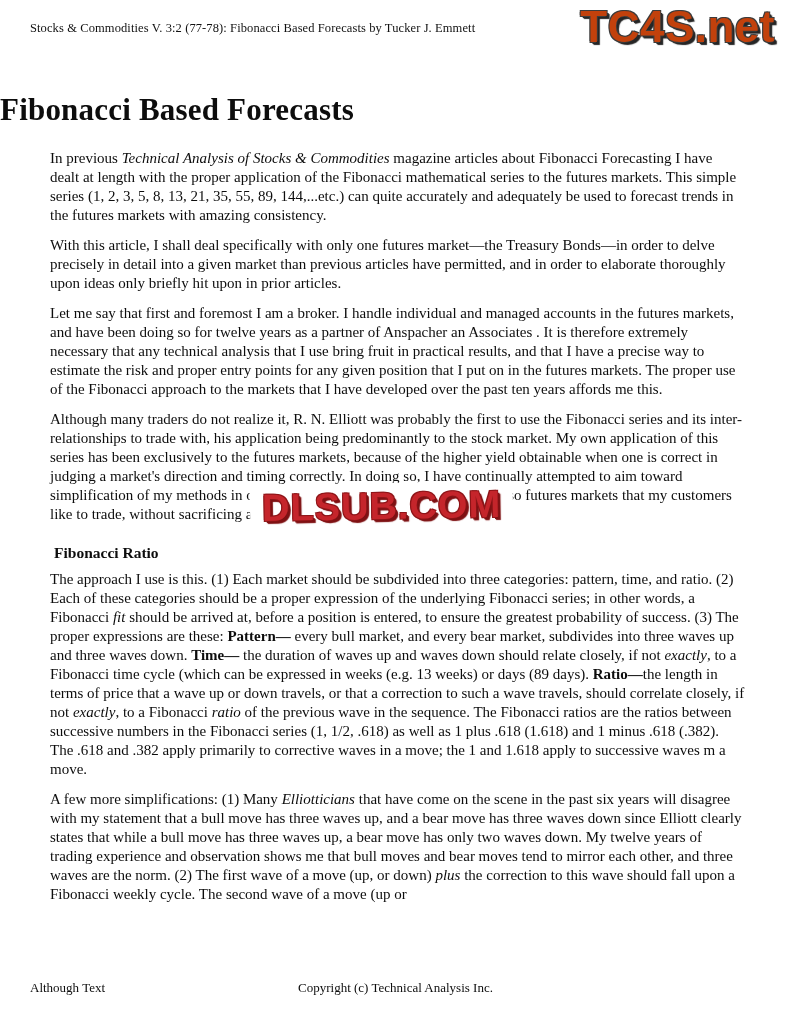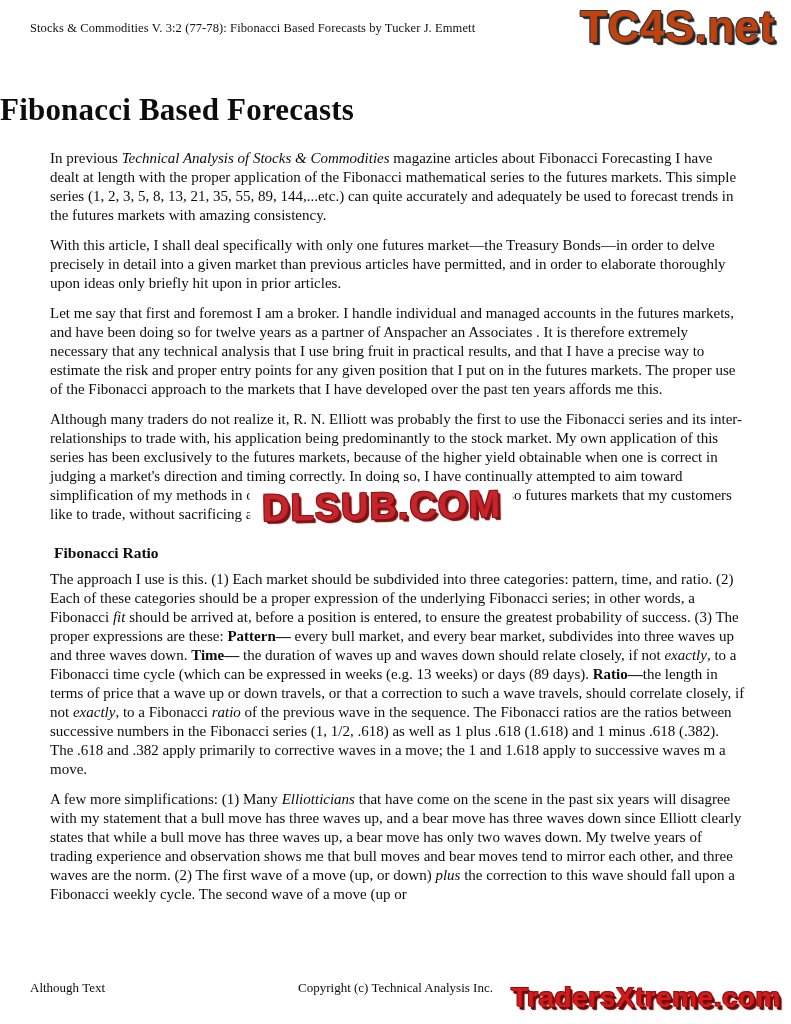--- a/index.html
+++ b/index.html
@@ -99,15 +99,14 @@
     <p><span>The approach I use is this. (1) Each market should be subdivided into three categories: pattern, time, and ratio. (2) Each of these categories should be a proper expression of the underlying Fibonacci series; in other words, a Fibonacci </span><span class="s-i">fit</span><span> should be arrived at, before a position is entered, to ensure the greatest probability of success. (3) The proper expressions are these: </span><span class="s-b">Pattern—</span><span> every bull market, and every bear market, subdivides into three waves up and three waves down. </span><span class="s-b">Time—</span><span> the duration of waves up and waves down should relate closely, if not </span><span class="s-i">exactly</span><span>, to a Fibonacci time cycle (which can be expressed in weeks (e.g. 13 weeks) or days (89 days). </span><span class="s-b">Ratio—</span><span>the length in terms of price that a wave up or down travels, or that a correction to such a wave travels, should correlate closely, if not </span><span class="s-i">exactly</span><span>, to a Fibonacci </span><span class="s-i">ratio</span><span> of the previous wave in the sequence. The Fibonacci ratios are the ratios between successive numbers in the Fibonacci series (1, 1/2, .618) as well as 1 plus .618 (1.618) and 1 minus .618 (.382). The .618 and .382 apply primarily to corrective waves in a move; the 1 and 1.618 apply to successive waves m a move.</span></p>
     <p><span>A few more simplifications: (1) Many </span><span class="s-i">Elliotticians</span><span> that have come on the scene in the past six years will disagree with my statement that a bull move has three waves up, and a bear move has three waves down since Elliott clearly states that while a bull move has three waves up, a bear move has only two waves down. My twelve years of trading experience and observation shows me that bull moves and bear moves tend to mirror each other, and three waves are the norm. (2) The first wave of a move (up, or down) </span><span class="s-i">plus</span><span> the correction to this wave should fall upon a Fibonacci weekly cycle. The second wave of a move (up or</span></p>
   </div>
 
   <div class="watermark">DLSUB.COM</div>
 
   <div class="footer-left">Although Text</div>
 
   <div class="footer-center">Copyright (c) Technical Analysis Inc.</div>
 
-  <div class="logo-traders">TradersXtreme.com</div>
 
 </div>
 
 </body></html>

